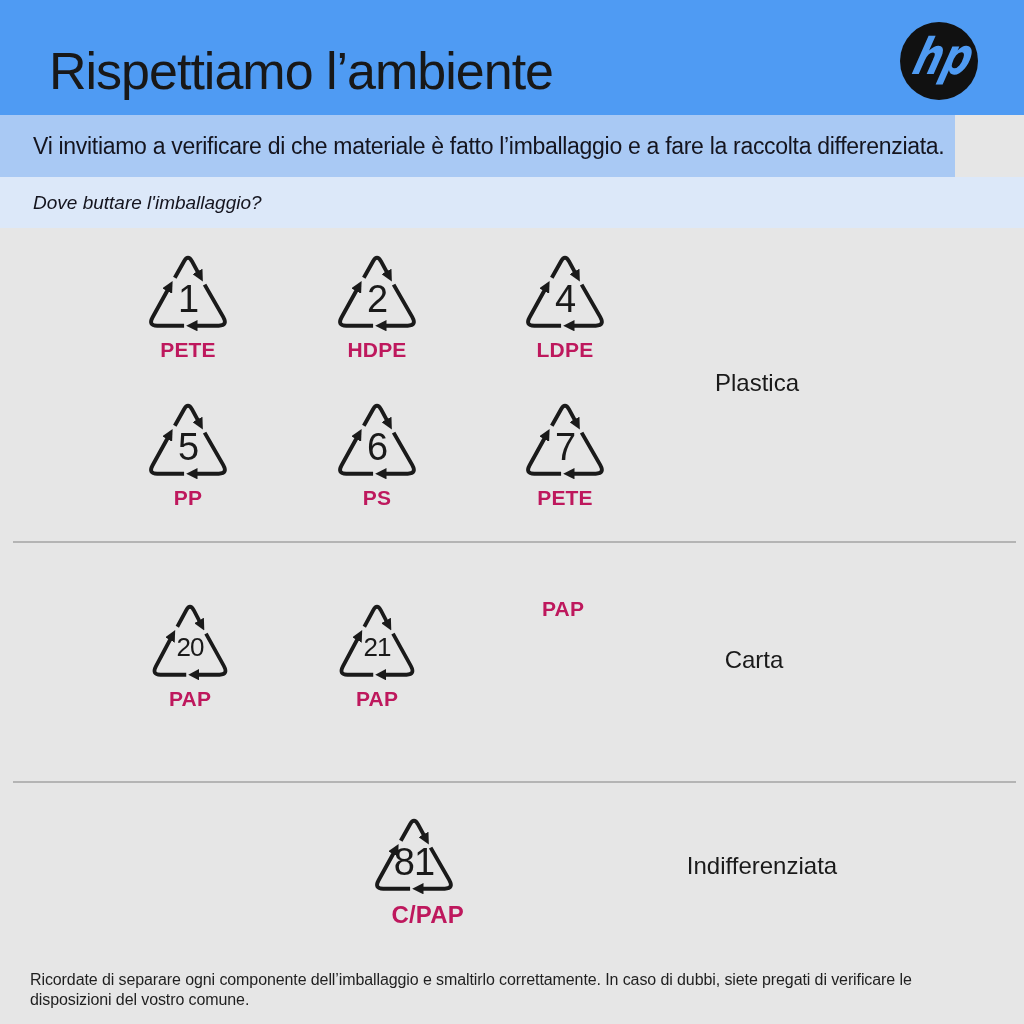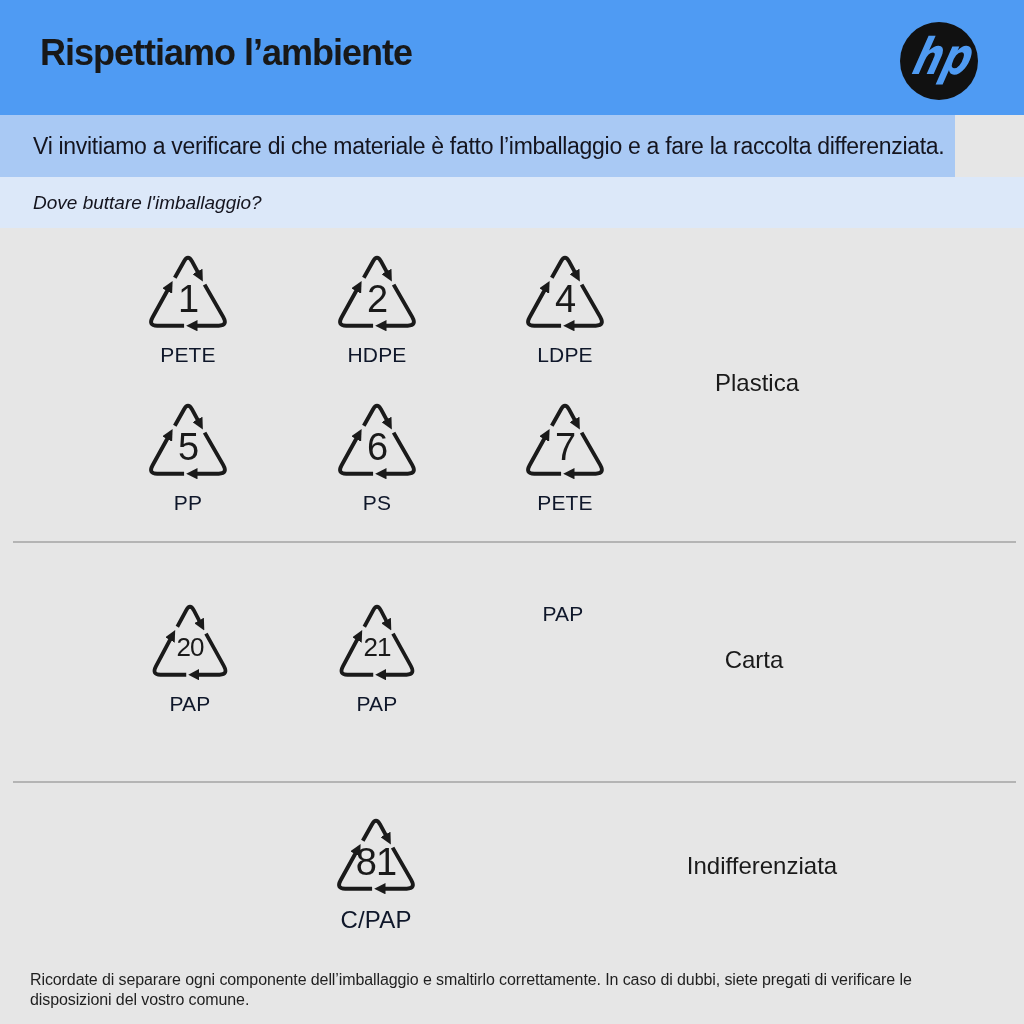--- a/index.html
+++ b/index.html
@@ -10,22 +10,22 @@
     font-family: "Liberation Sans", sans-serif;
     background: #e6e6e6;
     color: #1a1a1a;
   }
   
   .header {
     position: absolute; left: 0; top: 0; width: 1024px; height: 115px;
     background: #4f9bf3;
   }
   .header h1 {
-    position: absolute; left: 32px; top: 24px; margin: 8px;
-    font-size: 36px; font-weight: 700; letter-spacing: -1px; color: #181818;
+    position: absolute; left: 32px; top: 24px; margin: 17px;
+    font-size: 52px; font-weight: 400; letter-spacing: -1px; color: #181818;
   }
   .hp-logo { position: absolute; left: 899px; top: 21px; width: 80px; height: 80px; }
   .band-invite {
     position: absolute; left: 0; top: 115px; width: 955px; height: 62px;
     background: #a9c9f4; display: flex; align-items: center;
   }
   .band-invite p { margin: 0 0 0 33px; font-size: 23px; letter-spacing: -0.3px; color: #14141e; }
   .band-question {
     position: absolute; left: 0; top: 177px; width: 1024px; height: 51px;
     background: #dce8f9; display: flex; align-items: center;
@@ -38,21 +38,21 @@
   .cell { position: absolute; width: 160px; text-align: center; }
   .tri-wrap { position: relative; display: inline-block; }
   .tri-wrap svg { display: block; }
   .num {
     position: absolute; inset: 0;
     display: flex; align-items: center; justify-content: center;
     padding-top: 17%;
     font-size: 38px; font-weight: 300; color: #1a1a1a; letter-spacing: -1px;
   }
   .num.small { font-size: 26px; }
-  .sym-label { margin-top: 5px; font-size: 21px; font-weight: 400; color: #0f172a; letter-spacing: 0.2px; }
+  .sym-label { font-size: 21px; font-weight: 700; color: #be185d; letter-spacing: 0.2px; }
   .sym-label.big { font-size: 24px; }
 
   .side-label {
     position: absolute; transform: translate(-50%, -50%);
     font-size: 24px; color: #1a1a1a; white-space: nowrap;
   }
   .divider { position: absolute; left: 13px; width: 1003px; height: 2px; background: #b4b4b4; }
 
   .footer-note {
     position: absolute; left: 30px; top: 954px; width: 950px;
@@ -175,21 +175,21 @@
     <div class="sym-label">PAP</div>
   </div>
   <div class="cell" style="left:483px; top:369px;">
     <div class="sym-label">PAP</div>
   </div>
 
   <div class="side-label" style="left:754px; top:432px;">Carta</div>
 
   <div class="divider" style="top:553px;"></div>
 
-  <div class="cell" style="left:296px; top:583px;">
+  <div class="cell" style="left:304px; top:583px;text-align:right;">
     <div class="tri-wrap">
       <svg width="100" height="86" viewBox="0 0 100 88">
           <use href="#rtri"></use>
         </svg>
       <div class="num">81</div>
     </div>
     <div class="sym-label big">C/PAP</div>
   </div>
 
   <div class="side-label" style="left:762px; top:638px;">Indifferenziata</div>

